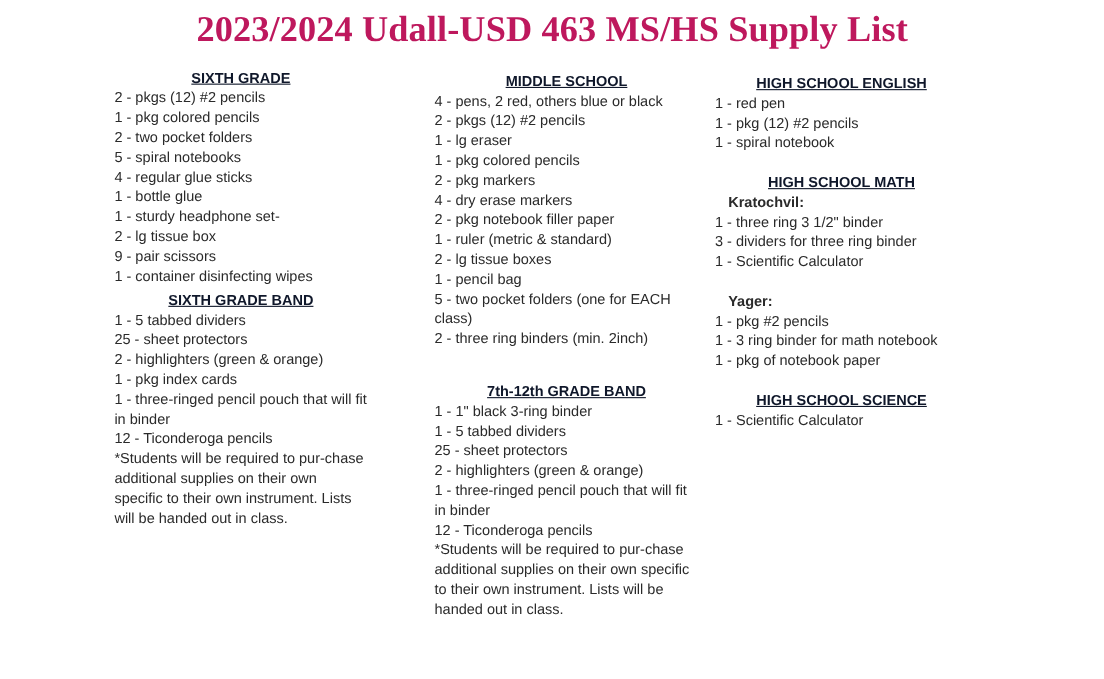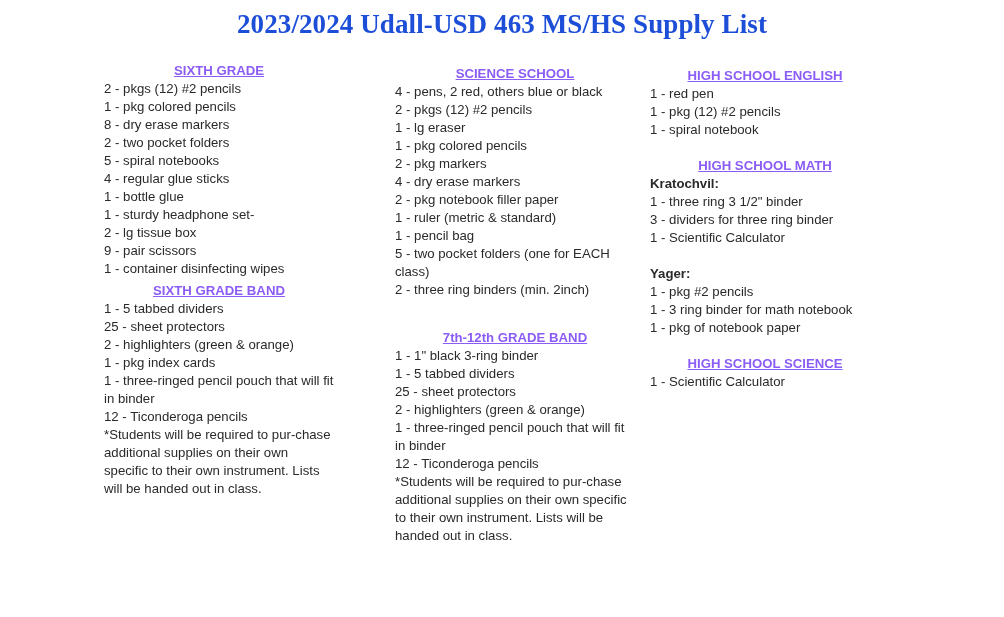--- a/index.html
+++ b/index.html
@@ -1,41 +1,40 @@
 <!DOCTYPE html>
 <html><head>
 <meta charset="utf-8">
 <style>
   html, body { margin: 0; padding: 0; background: #ffffff; }
   body { width: 1004px; height: 617px; position: relative; overflow: hidden; font-family: "Liberation Sans", sans-serif; color: #2a2a2a; }
-  .title { position: absolute; top: 9px; left: 0; width: 1004px; text-align: center; font-family: "Liberation Serif", serif; font-weight: bold; font-size: 27px; color: #1d4ed8; letter-spacing: 0.1px; }
+  .title { position: absolute; top: 9px; left: 0; width: 1004px; text-align: center; font-family: "Liberation Serif", serif; font-weight: bold; font-size: 33px; color: #be185d; letter-spacing: 0.1px; }
   .col { position: absolute; font-size: 13.2px; line-height: 18px; }
   .col1 { left: 104px; top: 62px; width: 230px; }
   .col2 { left: 395px; top: 65px; width: 240px; }
   .col3 { left: 650px; top: 67px; width: 230px; }
   .section { margin: 0; }
-  .sec-head { text-align: center; font-weight: bold; text-decoration: underline; font-size: 13.2px; line-height: 18px; color: #8b5cf6; }
+  .sec-head { text-align: center; font-weight: bold; text-decoration: underline; font-size: 13.2px; line-height: 18px; color: #0f172a; }
   .item { white-space: normal; }
   .note { white-space: normal; }
-  .teacher { font-weight: bold; }
+  .teacher { font-weight: bold; margin-left: 12px; }
   .gap-sm { height: 4px; }
   .gap-md { height: 18px; }
   .gap-lg { height: 30px; }
 </style>
 </head>
 <body>
 
 <div class="title">2023/2024 Udall-USD 463 MS/HS Supply List</div>
 
 <div class="col col1">
   <div class="section">
     <div class="sec-head">SIXTH GRADE</div>
     <div class="item">2 - pkgs (12) #2 pencils</div>
     <div class="item">1 - pkg colored pencils</div>
-    <div class="item">8 - dry erase markers</div>
     <div class="item">2 - two pocket folders</div>
     <div class="item">5 - spiral notebooks</div>
     <div class="item">4 - regular glue sticks</div>
     <div class="item">1 - bottle glue</div>
     <div class="item">1 - sturdy headphone set-</div>
     <div class="item">2 - lg tissue box</div>
     <div class="item">9 - pair scissors</div>
     <div class="item">1 - container disinfecting wipes</div>
   </div>
   <div class="gap-sm"></div>
@@ -46,29 +45,30 @@
     <div class="item">2 - highlighters (green &amp; orange)</div>
     <div class="item">1 - pkg index cards</div>
     <div class="item">1 - three-ringed pencil pouch that will fit in binder</div>
     <div class="item">12 - Ticonderoga pencils</div>
     <div class="note">*Students will be required to pur-chase additional supplies on their own specific to  their own instrument. Lists will be handed out in class.</div>
   </div>
 </div>
 
 <div class="col col2">
   <div class="section">
-    <div class="sec-head">SCIENCE SCHOOL</div>
+    <div class="sec-head">MIDDLE SCHOOL</div>
     <div class="item">4 - pens, 2 red, others blue or black</div>
     <div class="item">2 - pkgs (12) #2 pencils</div>
     <div class="item">1 - lg eraser</div>
     <div class="item">1 - pkg colored pencils</div>
     <div class="item">2 - pkg markers</div>
     <div class="item">4 - dry erase markers</div>
     <div class="item">2 - pkg notebook filler paper</div>
     <div class="item">1 - ruler (metric &amp; standard)</div>
+    <div class="item">2 - lg tissue boxes</div>
     <div class="item">1 - pencil bag</div>
     <div class="item">5 - two pocket folders (one for EACH class)</div>
     <div class="item">2 - three ring binders (min. 2inch)</div>
   </div>
   <div class="gap-lg"></div>
   <div class="section">
     <div class="sec-head">7th-12th GRADE BAND</div>
     <div class="item">1 - 1" black 3-ring binder</div>
     <div class="item">1 - 5 tabbed dividers</div>
     <div class="item">25 - sheet protectors</div>

